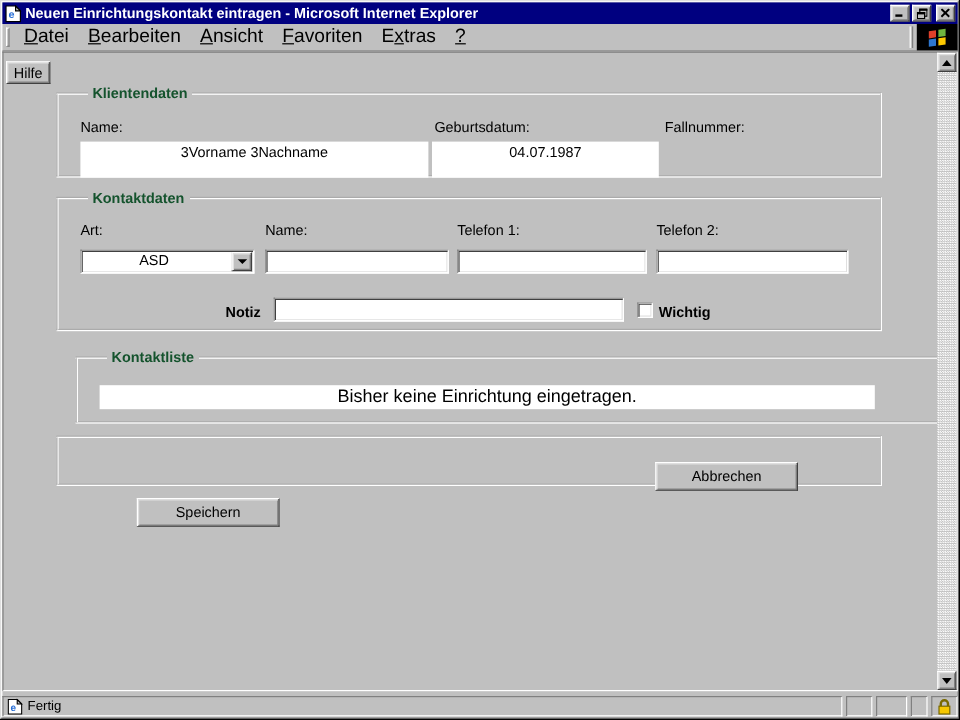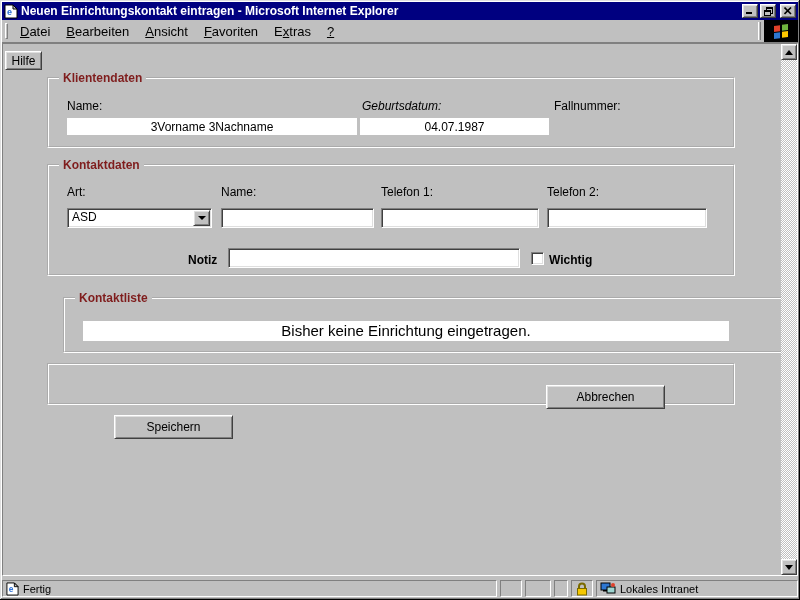--- a/index.html
+++ b/index.html
@@ -36,21 +36,21 @@
   .menubar {
     position: absolute; left: 2px; right: 2px; top: 20px; height: 23px;
     display: flex; align-items: center;
     border-bottom: 1px solid #808080;
   }
   .grip {
     width: 3px; height: 16px; margin: 0 4px 0 3px;
     border-top: 1px solid #ffffff; border-left: 1px solid #ffffff;
     border-right: 1px solid #808080; border-bottom: 1px solid #808080;
   }
-  .menu-item { padding: 4px 8px; font-size: 13px; color: #000; }
+  .menu-item { padding: 4px 8px; font-size: 16px; color: #000; }
   .ak { text-decoration: underline; }
   .menu-sep {
     margin-left: auto; width: 3px; height: 18px;
     border-left: 1px solid #ffffff; border-right: 1px solid #808080; margin-right: 3px;
   }
   .throbber {
     width: 34px; height: 22px; background: #000000; margin-right: 0;
     display: flex; align-items: center; justify-content: center; align-self: center;
   }
   .flag { width: 16px; height: 15px; position: relative; transform: skewY(-8deg); }
@@ -90,41 +90,42 @@
     position: absolute; background: #c0c0c0;
     border: 1px solid; border-color: #ffffff #404040 #404040 #ffffff;
     box-shadow: inset 1px 1px 0 #dfdfdf, inset -1px -1px 0 #808080;
     font-family: "Liberation Sans", sans-serif; font-size: 12px; color: #000;
     display: flex; align-items: center; justify-content: center;
   }
   fieldset.fs {
     position: absolute; border: 2px groove #ffffff; padding: 0; margin: 0;
   }
   fieldset.fs legend {
-    font-size: 12px; font-weight: bold; padding: 0 4px; margin-left: 10px; color: #7f1d1d;
+    font-size: 12px; font-weight: bold; padding: 0 4px; margin-left: 24px; color: #14532d;
   }
   .groupbox-plain { position: absolute; border: 2px groove #ffffff; }
   .lbl { position: absolute; font-size: 12px; color: #000; white-space: nowrap; }
   .lbl.b { font-weight: bold; }
   .cell {
-    position: absolute; height: 17px; background: #ffffff;
+    position: absolute; height: 30px; background: #ffffff;
     font-size: 12px; line-height: 19px; text-align: center; color: #000;
   }
   .txt {
     position: absolute; height: 20px; background: #ffffff; color: #000;
     font-family: "Liberation Sans", sans-serif; font-size: 12px; padding: 0 3px;
     border: 1px solid; border-color: #808080 #ffffff #ffffff #808080;
     box-shadow: inset 1px 1px 0 #404040, inset -1px -1px 0 #dfdfdf;
     outline: none;
   }
   .select {
     position: absolute; height: 20px; background: #ffffff;
     border: 1px solid; border-color: #808080 #ffffff #ffffff #808080;
     box-shadow: inset 1px 1px 0 #404040, inset -1px -1px 0 #dfdfdf;
     display: flex;
+    padding-left: 44px;
   }
   .select-value { flex: 1; font-size: 12px; line-height: 17px; padding-left: 4px; color: #000; }
   .select-btn {
     width: 17px; height: 16px; margin: 1px; background: #c0c0c0;
     border: 1px solid; border-color: #ffffff #404040 #404040 #ffffff;
     box-shadow: inset 1px 1px 0 #dfdfdf, inset -1px -1px 0 #808080;
     display: flex; align-items: center; justify-content: center;
   }
   .sel-tri { width: 0; height: 0; border: 4px solid transparent; border-top: 4px solid #000; margin-bottom: -4px; }
   .checkbox {
@@ -206,21 +207,21 @@
   </div>
 
   <div class="viewport">
     <div class="page">
 
       <div class="pushbtn" style="left:2px; top:7px; width:37px; height:19px;">Hilfe</div>
 
       <fieldset class="fs" style="left:44px; top:27px; width:688px; height:77px;">
         <legend>Klientendaten</legend>
         <span class="lbl" style="left:18px; top:14px;">Name:</span>
-        <span class="lbl" style="left:313px; top:14px;font-style:italic;">Geburtsdatum:</span>
+        <span class="lbl" style="left:313px; top:14px;">Geburtsdatum:</span>
         <span class="lbl" style="left:505px; top:14px;">Fallnummer:</span>
         <span class="cell" style="left:18px; top:33px; width:290px;">3Vorname 3Nachname</span>
         <span class="cell" style="left:311px; top:33px; width:189px;">04.07.1987</span>
       </fieldset>
 
       <fieldset class="fs" style="left:44px; top:114px; width:688px; height:118px;">
         <legend>Kontaktdaten</legend>
         <span class="lbl" style="left:18px; top:13px;">Art:</span>
         <span class="lbl" style="left:172px; top:13px;">Name:</span>
         <span class="lbl" style="left:332px; top:13px;">Telefon 1:</span>
@@ -276,24 +277,15 @@
     </span>
     <span class="pane pane-a"></span>
     <span class="pane pane-b"></span>
     <span class="pane pane-c"></span>
     <span class="pane pane-lock">
       <svg width="12" height="14" viewBox="0 0 12 14">
         <path d="M3 7 v-2.5 a3 3 0 0 1 6 0 V7" fill="none" stroke="#7a6a00" stroke-width="2"></path>
         <rect x="1.5" y="6.5" width="9" height="6.5" fill="#f6c800" stroke="#7a6a00"></rect>
       </svg>
     </span>
-    <span class="pane pane-zone">
-      <svg width="16" height="13" viewBox="0 0 16 13">
-        <rect x="1" y="1" width="9" height="7" fill="#2e77d0" stroke="#000"></rect>
-        <rect x="3" y="8" width="5" height="1.5" fill="#000"></rect>
-        <rect x="7" y="5" width="8" height="6" fill="#9fd6d2" stroke="#000"></rect>
-        <circle cx="13" cy="3" r="2" fill="#e0402a"></circle>
-      </svg>
-      <span>Lokales Intranet</span>
-    </span>
   </div>
 
 </div>
 
 </body></html>

